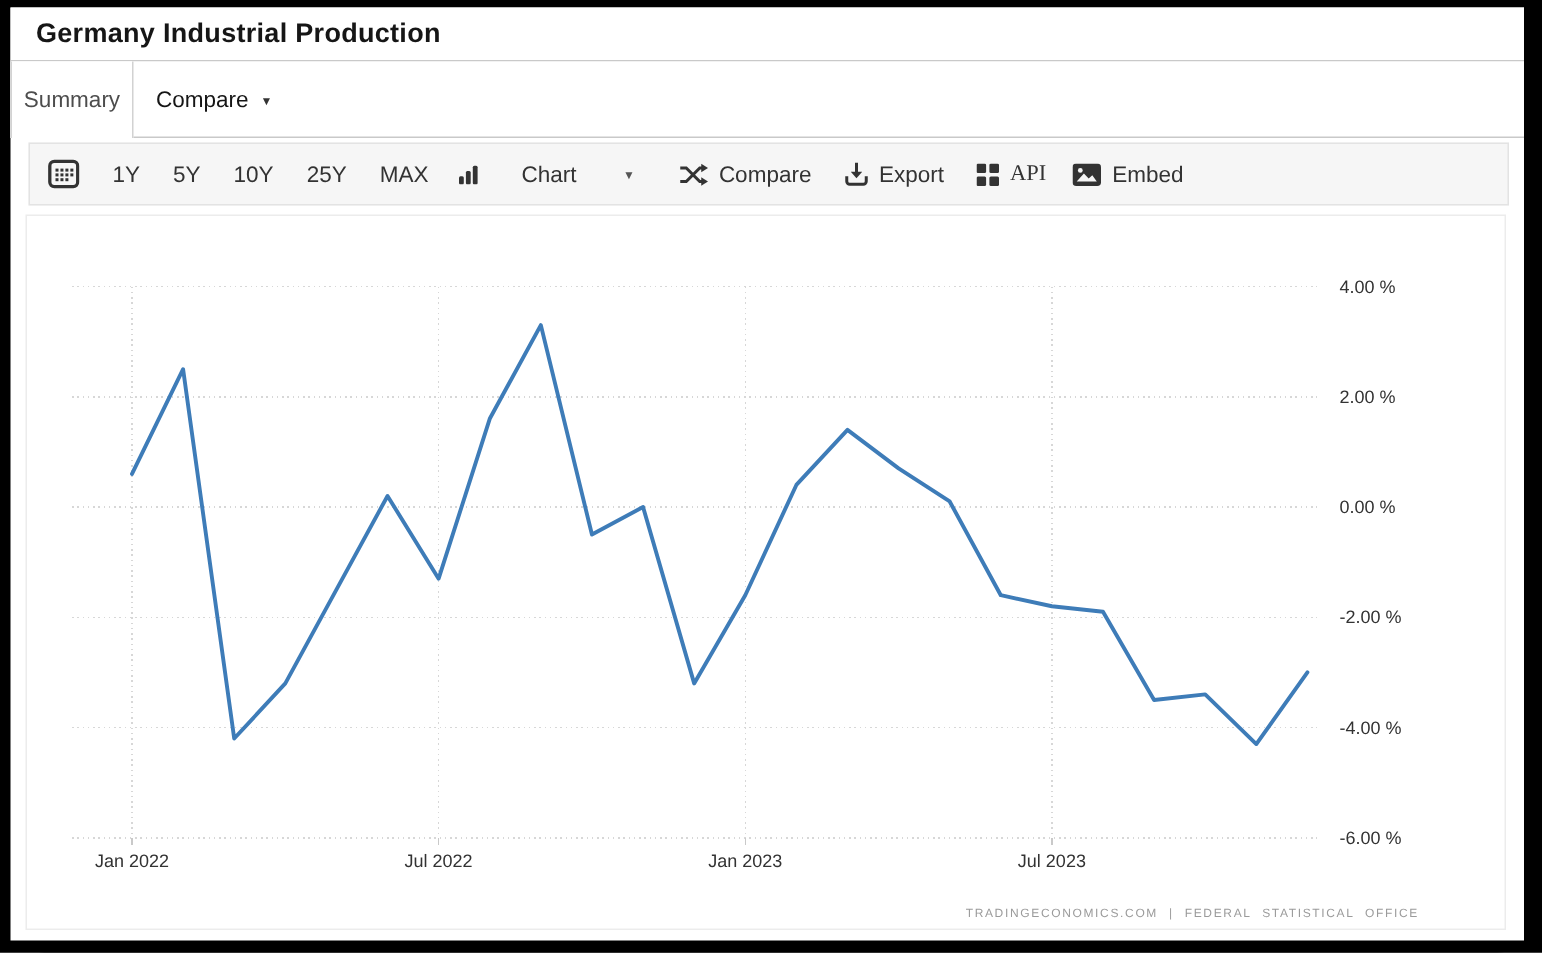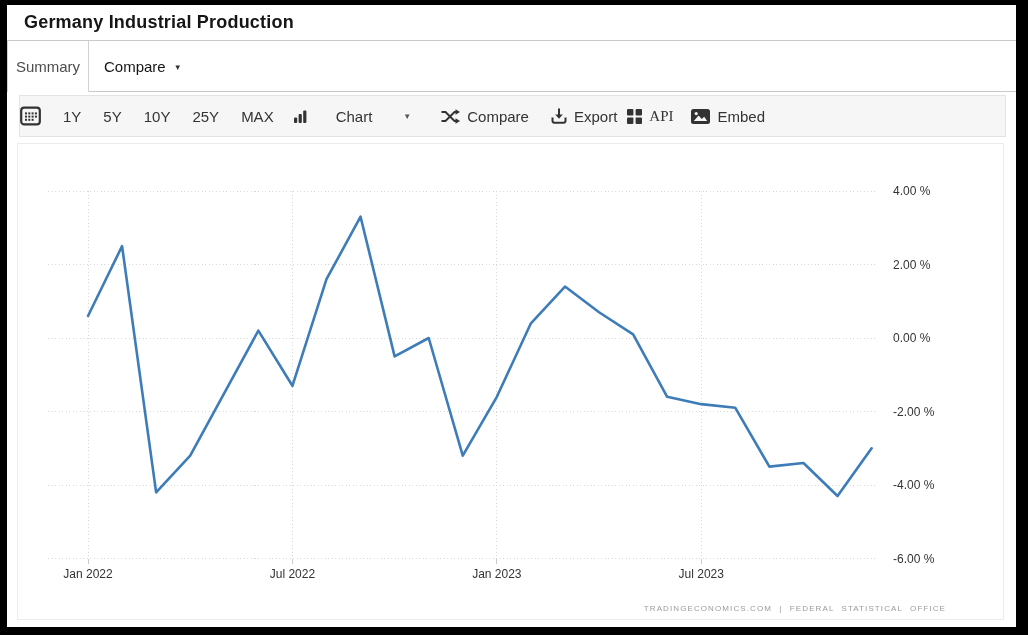--- a/index.html
+++ b/index.html
@@ -16,27 +16,27 @@
   .tabs{position:absolute;top:36px;left:0;right:0;height:50px;border-bottom:1px solid #c9c9c9;
     display:flex;align-items:center;background:#fff;}
   .tab{display:flex;align-items:center;font-size:15px;color:#151515;cursor:pointer;padding:0 15px;}
   .tab.active{position:relative;z-index:2;width:80px;justify-content:center;background:#fff;
     border-left:1px solid #d2d2d2;border-right:1px solid #d2d2d2;color:#4d4d4d;
     height:51px;align-self:flex-start;padding:0;}
   .tab .caret{font-size:8px;color:#333;margin-left:8px;transform:translateY(1px);}
 
   
   .toolbar{position:absolute;top:90px;left:12px;width:987px;height:42px;box-sizing:border-box;
-    background:#f6f6f6;border:1px solid #e3e3e3;display:flex;align-items:center;padding-left:0;}
+    background:#f6f6f6;border:1px solid #e3e3e3;display:flex;align-items:center;padding-left:12px;}
   .cal-btn{background:none;border:none;padding:0;margin:0 22px 0 0;cursor:pointer;display:flex;align-items:center;}
   .range{font-size:15px;color:#333;margin-right:22px;cursor:pointer;}
   .range:nth-of-type(5){margin-right:20px;}
   .tool{display:flex;align-items:center;gap:7px;font-size:15px;color:#333;cursor:pointer;}
   .tool .caret{font-size:8px;color:#555;margin-left:2px;}
-  .mr30{margin-right:30px;gap:29px;}.mr22{margin-right:22px;}.mr26{margin-right:10px;text-align:center;}.mr18{margin-right:18px;font-family:Liberation Serif, serif;}
+  .mr30{margin-right:30px;gap:29px;}.mr22{margin-right:22px;}.mr26{margin-right:22px;text-align:center;}.mr18{margin-right:18px;font-family:Liberation Serif, serif;}
   .tool svg{display:block;}
 
   
   .chart-border{position:absolute;left:10px;top:138px;width:987px;height:477px;
     border:1px solid #ececec;box-sizing:border-box;pointer-events:none;}
   #chart-svg{position:absolute;left:0;top:140px;width:1009px;height:475px;}
   .grid{stroke:#d7d7d7;stroke-width:1;stroke-dasharray:1 2.5;shape-rendering:crispEdges;}
   .tickmark{stroke:#c9c9c9;stroke-width:1;shape-rendering:crispEdges;}
   .ylab,.xlab{font-family:"Liberation Sans",sans-serif;font-size:12px;fill:#333;}
   .attribution{position:absolute;top:599px;right:70px;font-size:8px;letter-spacing:1.1px;

